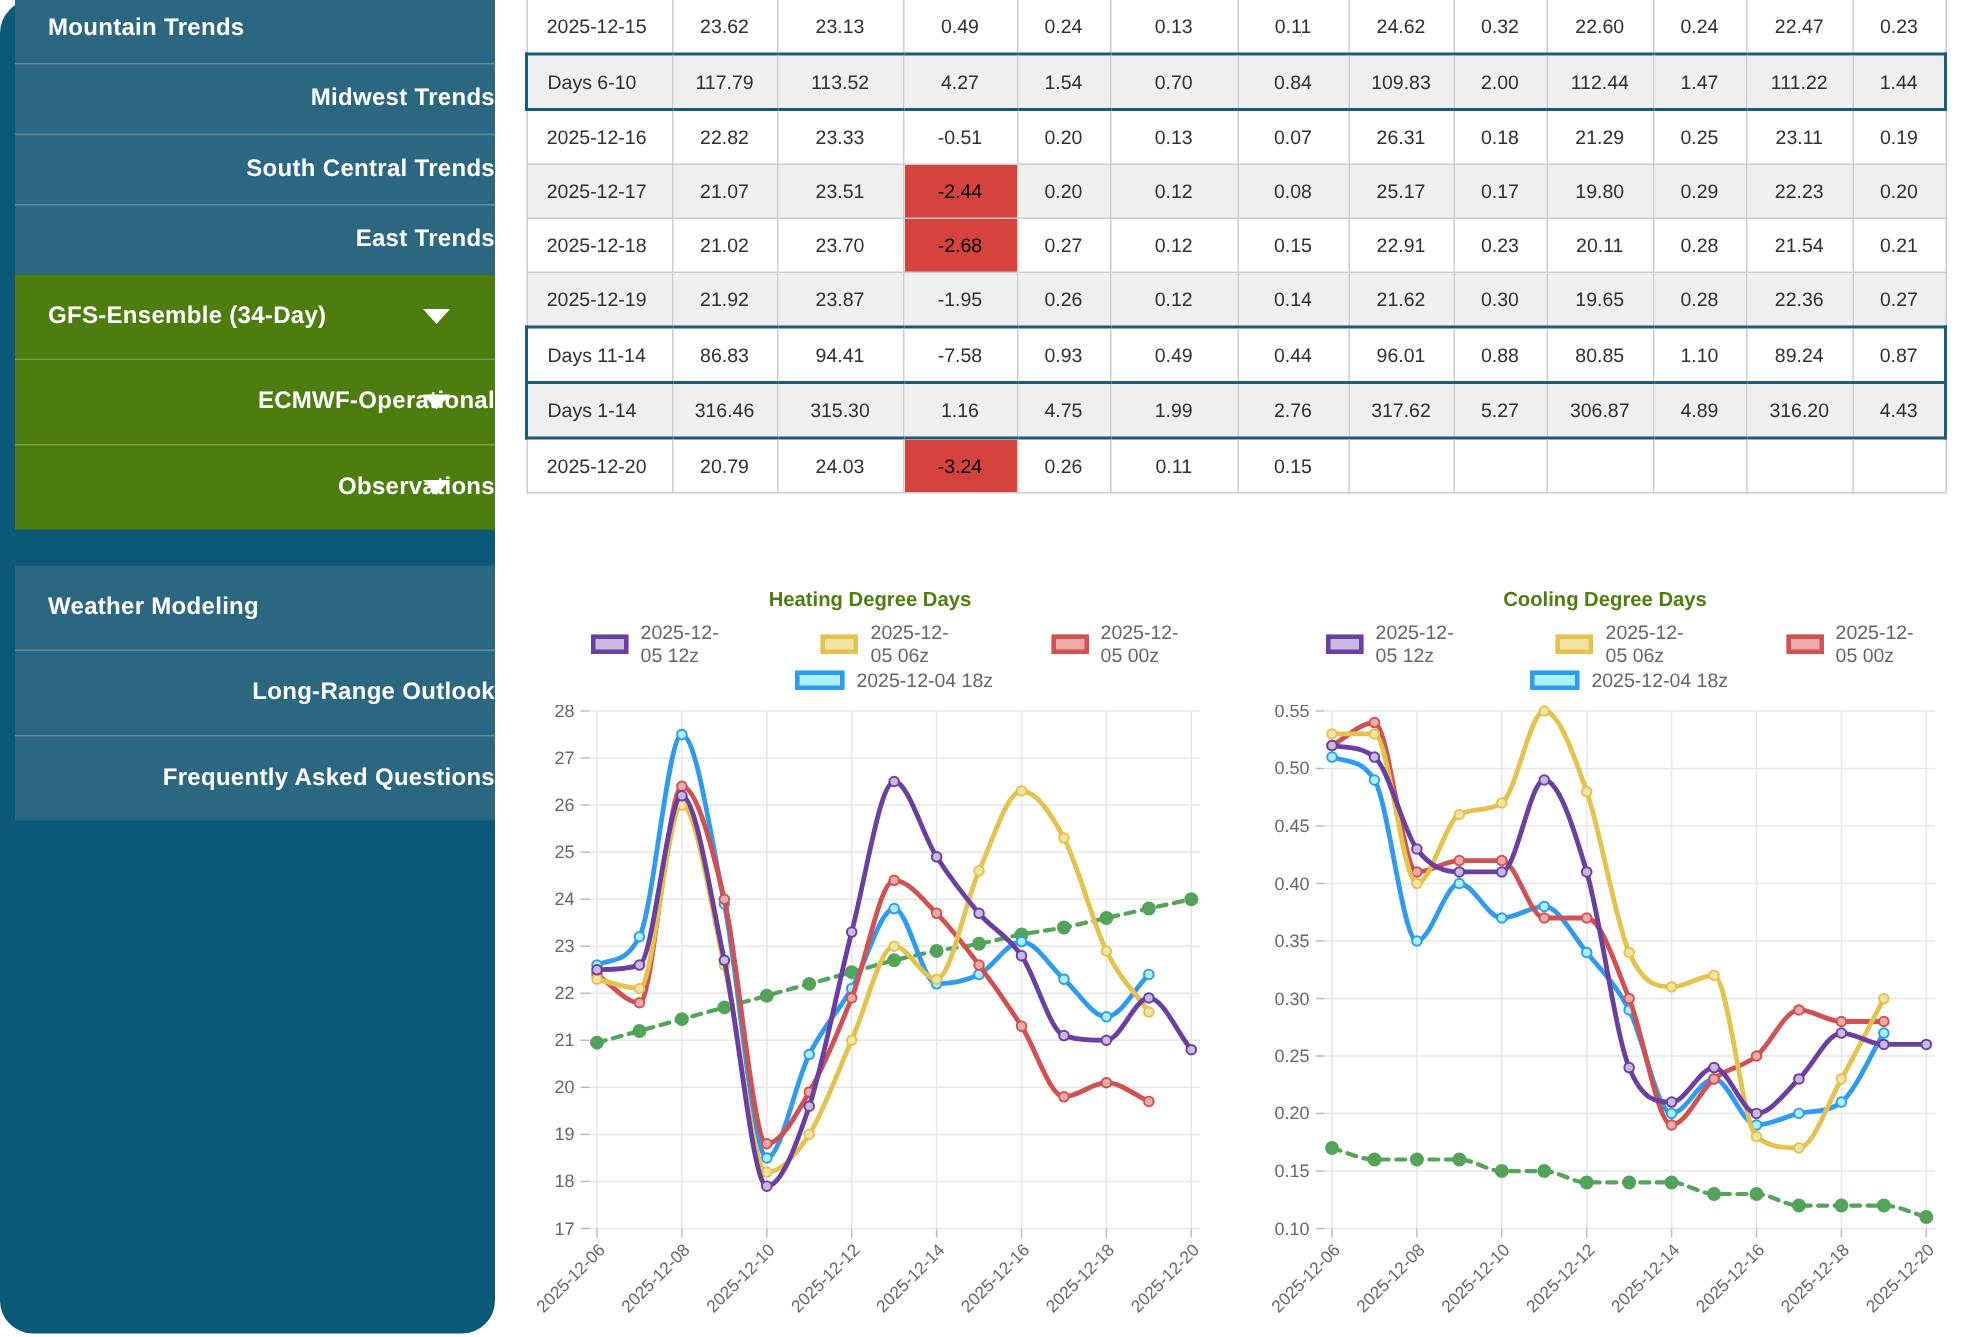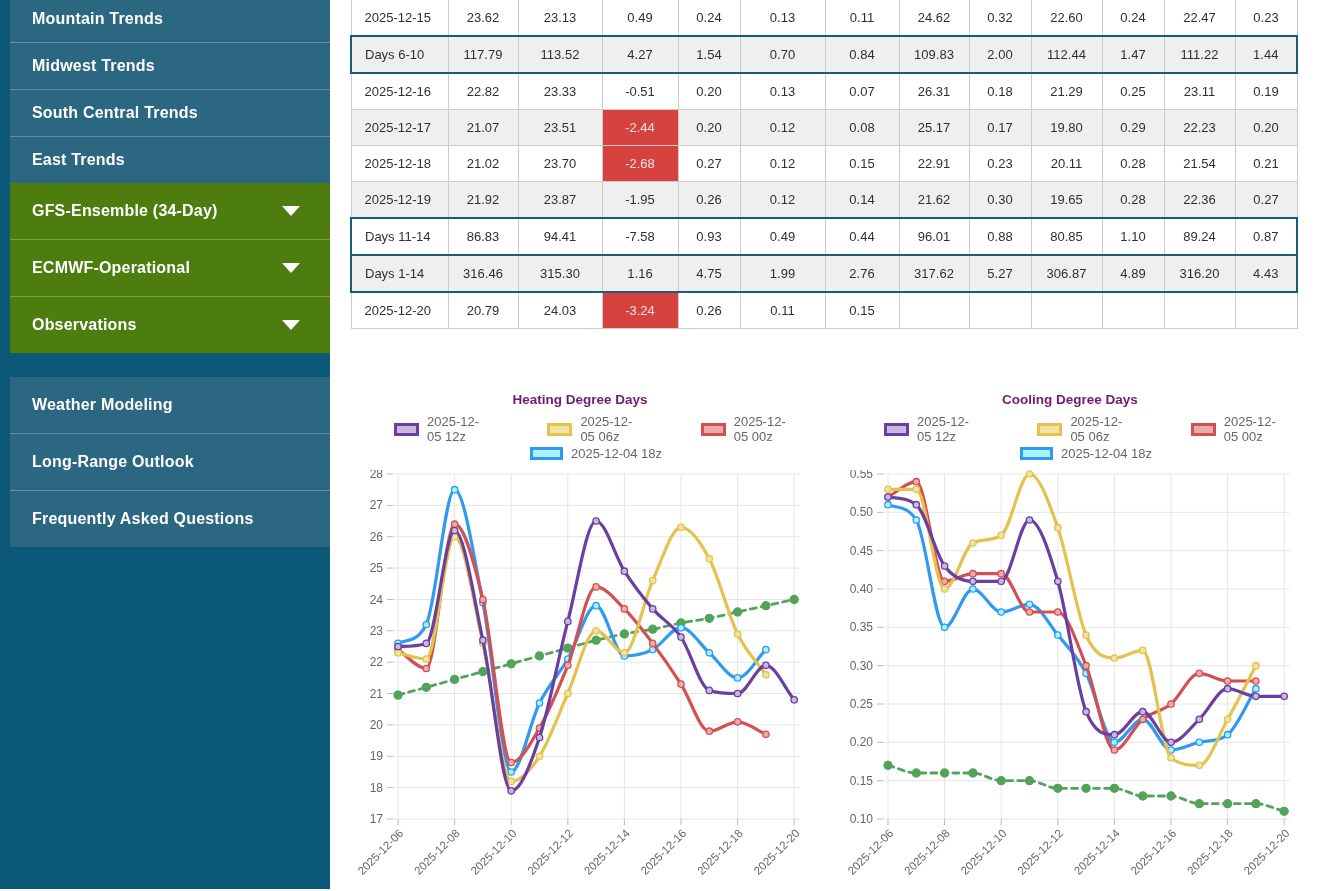--- a/index.html
+++ b/index.html
@@ -1,49 +1,49 @@
 <!DOCTYPE html>
 <html><head>
 <meta charset="utf-8">
 <style>
   html,body{margin:0;padding:0;background:#ffffff;}
   body{width:1317px;height:891px;overflow:hidden;position:relative;
        font-family:"Liberation Sans","DejaVu Sans",sans-serif;}
   
-  .sidebar{position:absolute;left:0;top:0;width:330px;height:889px;background:#0C5878;}
+  .sidebar{position:absolute;left:0;top:0;width:330px;height:889px;background:#0C5878;border-radius:22px;}
   .side-group{margin-left:10px;}
   .side-group.regions{margin-top:-4px;}
   .side-group.other{margin-top:24px;}
   .side-item{position:relative;display:flex;align-items:center;
              background:#2B6780;color:#fff;font-size:16px;font-weight:600;
              letter-spacing:.2px;padding-left:22px;cursor:pointer;}
-  .side-group .side-item + .side-item{border-top:1px solid rgba(255,255,255,.25);}
+  .side-group .side-item + .side-item{border-top:1px solid rgba(255,255,255,.25);justify-content:flex-end;}
   .regions .side-item{height:46px;}
   .models .side-item{height:56px;background:#4d7c0f;}
   .other .side-item{height:56px;}
   .chev{position:absolute;right:30px;top:50%;margin-top:-5px;width:0;height:0;
         border-left:9px solid transparent;border-right:9px solid transparent;
         border-top:10px solid #ffffff;}
   
   .tbl-wrap{position:absolute;left:350px;top:-1px;}
   table.data{border-collapse:collapse;table-layout:fixed;width:946px;
              font-size:13px;color:#2f2f2f;}
   table.data td{border:1px solid #cccccc;height:35px;padding:0 6px;
                 text-align:center;white-space:nowrap;overflow:hidden;}
   table.data td.lbl{text-align:left;padding-left:13px;}
   table.data tr:nth-child(even) td{background:#EFEFEF;}
   table.data tr:nth-child(odd) td{background:#ffffff;}
   table.data tr.summary td{font-weight:400;border-top:2px solid #1A5A7B;border-bottom:2px solid #1A5A7B;}
   table.data tr.summary td:first-child{border-left:2px solid #1A5A7B;}
   table.data tr.summary td:last-child{border-right:2px solid #1A5A7B;}
-  table.data td.neg-red{background:#D6433F !important;color:#e5e5e5;}
+  table.data td.neg-red{background:#D6433F !important;color:#000000;}
   
   .chart{position:absolute;top:390px;width:460px;height:501px;}
   .chart.hdd{left:350px;} .chart.cdd{left:840px;}
-  .chart-title{text-align:center;font-size:13.5px;font-weight:700;color:#701a75;margin-top:2px;}
+  .chart-title{text-align:center;font-size:13.5px;font-weight:700;color:#4d7c0f;margin-top:2px;}
   .legend-row{display:flex;justify-content:center;align-items:center;height:20px;margin-top:4px;}
   .legend-row:first-of-type{margin-top:12px;}
   .legend-item{display:flex;align-items:center;margin:0 12px;cursor:pointer;padding-left:32px;}
   .legend-swatch{width:33px;height:13px;box-sizing:border-box;border:3px solid #000;margin-right:8px;}
   .legend-label{font-size:13px;color:#666;}
   .chart svg{position:absolute;left:0;top:80px;display:block;}
   .axis-text{font-size:12px;fill:#666;}
   .xaxis-text{font-size:11.5px;fill:#666;}
 </style>
 </head>

